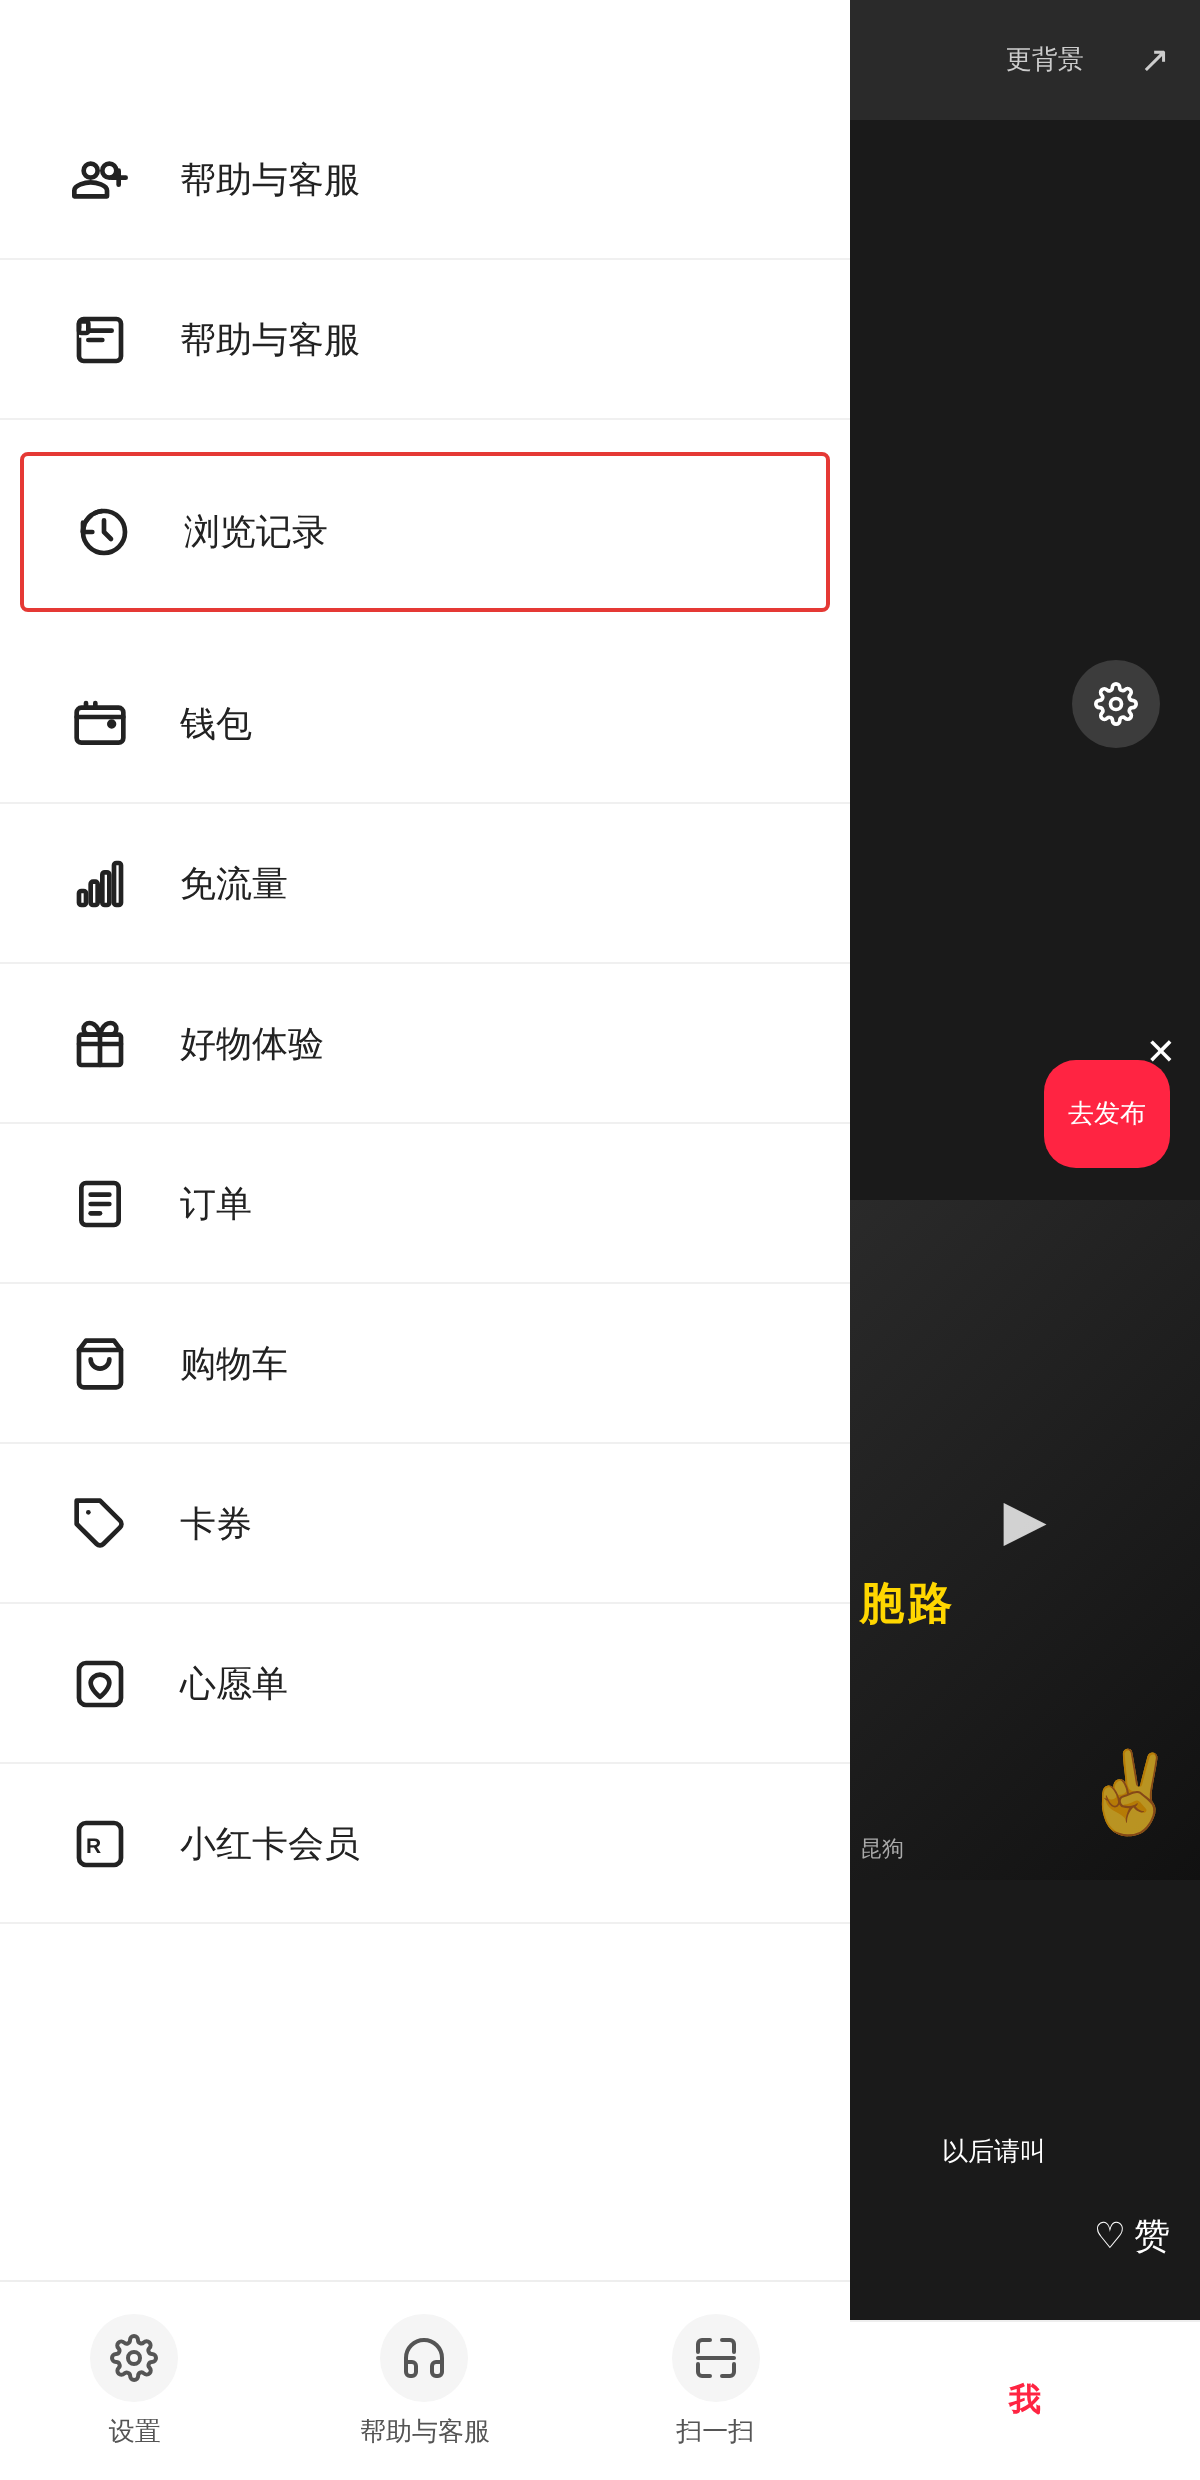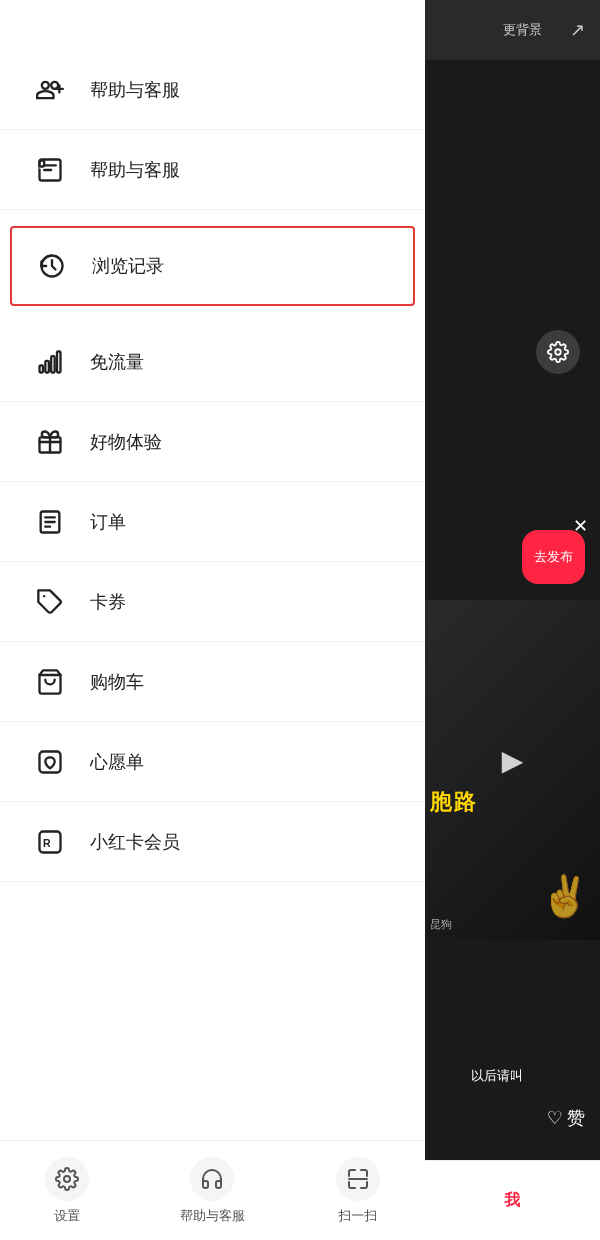--- a/index.html
+++ b/index.html
@@ -367,20 +367,32 @@
         <svg viewBox="0 0 24 24">
           <circle cx="12" cy="12" r="9"></circle>
           <polyline points="12 7 12 12 15 15"></polyline>
           <path d="M3 12a9 9 0 0 1 9-9" stroke-dasharray="3 2"></path>
           <polyline points="3 8 3 12 7 12"></polyline>
         </svg>
       </div>
       <span class="menu-label">浏览记录</span>
     </div>
 
+    <div class="menu-item">
+      <div class="menu-icon">
+        <svg viewBox="0 0 24 24">
+          <rect x="2" y="5" width="20" height="15" rx="2"></rect>
+          <path d="M16 12a1 1 0 1 0 2 0 1 1 0 0 0-2 0z" fill="#222"></path>
+          <path d="M2 9h20"></path>
+          <path d="M6 5V3"></path>
+          <path d="M10 5V3"></path>
+        </svg>
+      </div>
+      <span class="menu-label">钱包</span>
+    </div>
 
     <div class="menu-item">
       <div class="menu-icon">
         <svg viewBox="0 0 24 24">
           <rect x="3" y="15" width="3" height="6" rx="1"></rect>
           <rect x="8" y="11" width="3" height="10" rx="1"></rect>
           <rect x="13" y="7" width="3" height="14" rx="1"></rect>
           <rect x="18" y="3" width="3" height="18" rx="1"></rect>
         </svg>
       </div>
@@ -408,36 +420,36 @@
           <line x1="8" y1="12" x2="16" y2="12"></line>
           <line x1="8" y1="16" x2="12" y2="16"></line>
         </svg>
       </div>
       <span class="menu-label">订单</span>
     </div>
 
     <div class="menu-item">
       <div class="menu-icon">
         <svg viewBox="0 0 24 24">
-          <path d="M20.59 13.41l-7.17 7.17a2 2 0 0 1-2.83 0L2 12V2h10l8.59 8.59a2 2 0 0 1 0 2.82z"></path>
-          <line x1="7" y1="7" x2="7.01" y2="7"></line>
-        </svg>
-      </div>
-      <span class="menu-label">卡券</span>
-    </div>
-
-    <div class="menu-item">
-      <div class="menu-icon">
-        <svg viewBox="0 0 24 24">
           <path d="M6 2L3 6v14a2 2 0 0 0 2 2h14a2 2 0 0 0 2-2V6l-3-4z"></path>
           <line x1="3" y1="6" x2="21" y2="6"></line>
           <path d="M16 10a4 4 0 0 1-8 0"></path>
         </svg>
       </div>
       <span class="menu-label">购物车</span>
+    </div>
+
+    <div class="menu-item">
+      <div class="menu-icon">
+        <svg viewBox="0 0 24 24">
+          <path d="M20.59 13.41l-7.17 7.17a2 2 0 0 1-2.83 0L2 12V2h10l8.59 8.59a2 2 0 0 1 0 2.82z"></path>
+          <line x1="7" y1="7" x2="7.01" y2="7"></line>
+        </svg>
+      </div>
+      <span class="menu-label">卡券</span>
     </div>
 
     <div class="menu-item">
       <div class="menu-icon">
         <svg viewBox="0 0 24 24">
           <rect x="3" y="3" width="18" height="18" rx="3"></rect>
           <path d="M12 8c-2 0-4 1.5-4 3.5 0 3 4 6 4 6s4-3 4-6c0-2-2-3.5-4-3.5z"></path>
         </svg>
       </div>
       <span class="menu-label">心愿单</span>

